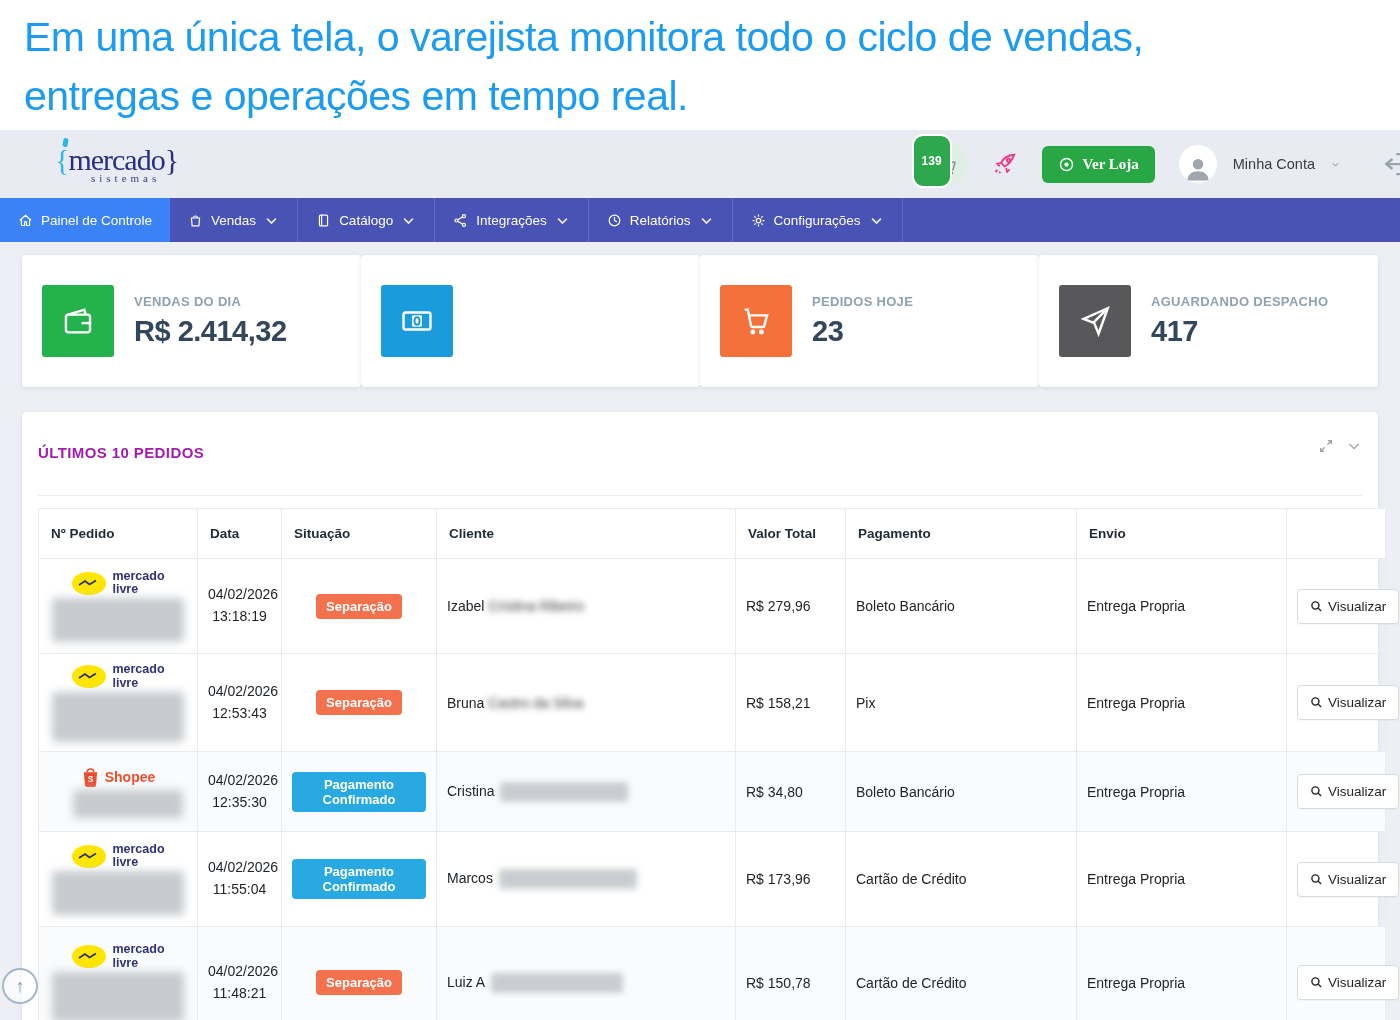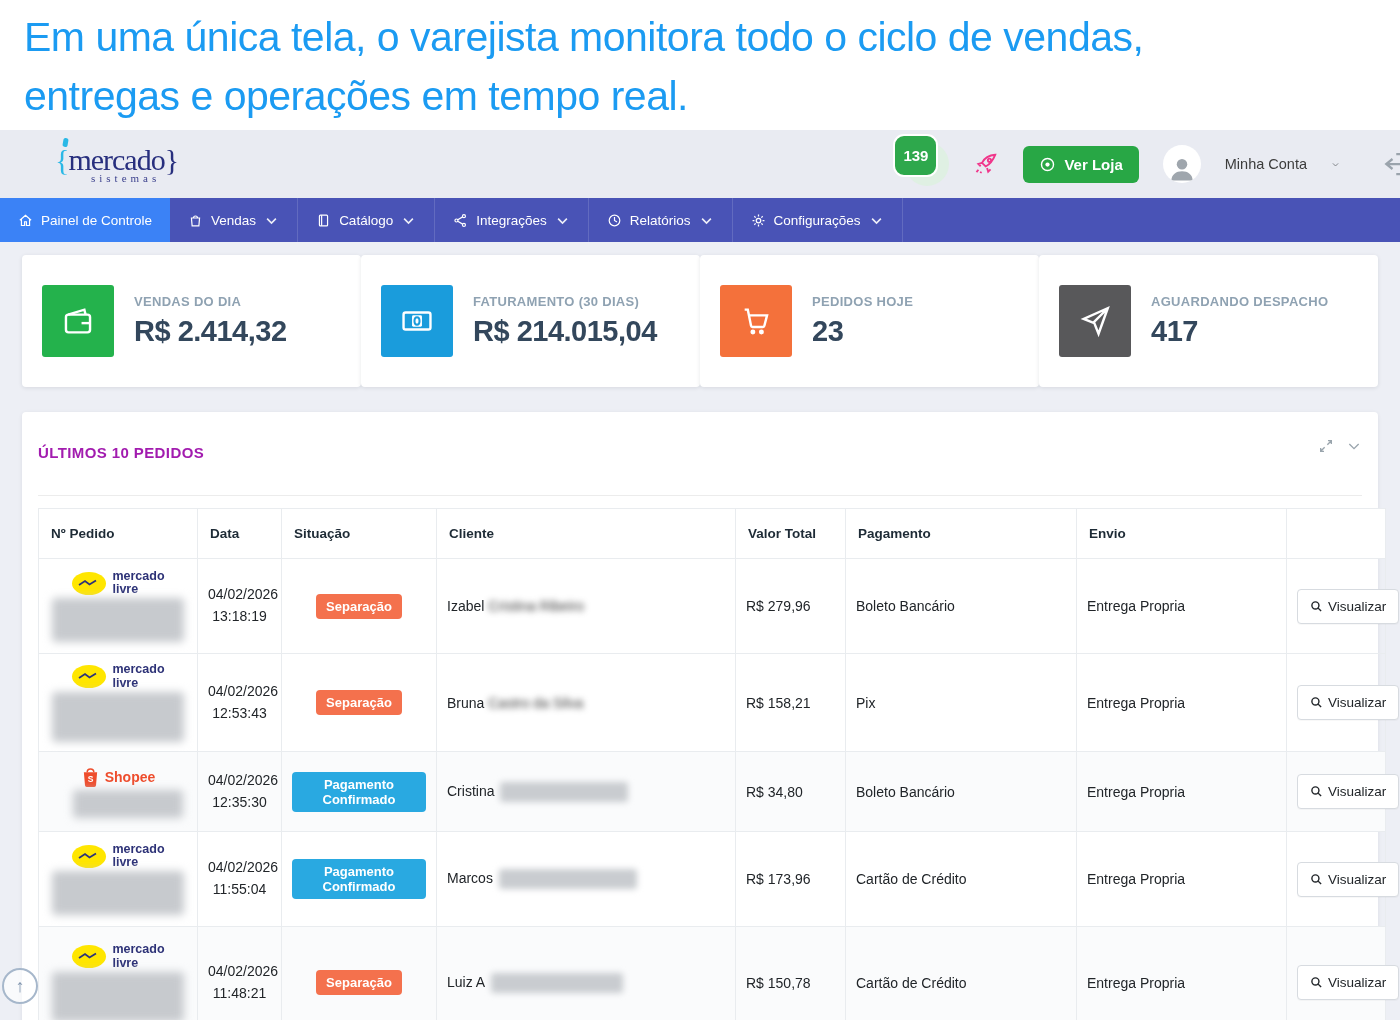--- a/index.html
+++ b/index.html
@@ -15,26 +15,26 @@
   .logo { position:relative; line-height:1; }
   .logo .logo-main { font-family:"Liberation Serif", serif; font-size:30px; color:#282F7E; letter-spacing:-1px; }
   .logo .brace-l { color:#2BB8E6; }
   .logo .brace-r { color:#282F7E; }
   .logo-dot { position:absolute; left:8px; top:-7px; width:5px; height:9px; background:#2BB8E6; border-radius:2px; transform:rotate(10deg); }
   .logo-sub { font-family:"Liberation Serif", serif; font-size:11px; letter-spacing:4px; color:#3A3F8C; margin:-2px 0 0 36px; }
 
   .header-right { margin-left:auto; display:flex; align-items:center; gap:24px; padding-right:4px; }
   .cart-btn { position:relative; width:44px; height:44px; border-radius:50%; background:#DFF0E3; display:flex; align-items:center; justify-content:center; cursor:pointer; }
   .cart-btn svg { width:22px; height:22px; color:#8A9099; margin:4px 0 0 4px; }
-  .cart-count { position:absolute; top:-8px; left:-12px; background:#2EA84C; color:#fff; font-size:15px; font-weight:bold;
-                padding:11px 8px; border-radius:11px; border:2px solid #fff; }
+  .cart-count { position:absolute; top:-8px; left:-12px; background:#2EA84C; color:#fff; font-size:12px; font-weight:bold;
+                padding:18px 8px; border-radius:11px; border:2px solid #fff; }
   .rocket { width:26px; height:26px; cursor:pointer; }
   .btn-verloja { background:#28A745; color:#fff; border:none; border-radius:6px; font-size:15px; font-weight:bold;
-                 padding:10px 16px; display:flex; align-items:center; gap:8px; cursor:pointer; font-family:Liberation Sans, sans-serif; }
-  .account { display:flex; align-items:center; gap:24px; cursor:pointer; }
+                 padding:10px 16px; display:flex; align-items:center; gap:8px; cursor:pointer; font-family:Liberation Serif, serif; }
+  .account { display:flex; align-items:center; gap:16px; cursor:pointer; }
   .avatar { width:38px; height:38px; border-radius:50%; background:#fff; overflow:hidden; display:flex; align-items:flex-end; justify-content:center; }
   .account-label { font-size:14.5px; color:#3C3C3C; }
   .logout-icon { width:30px; height:30px; color:#9AA3AC; margin-left:16px; margin-right:-14px; cursor:pointer; flex:0 0 auto; }
 
   
   .nav { background:#4953B6; height:44px; display:flex; align-items:stretch; }
   .nav-item { display:flex; align-items:center; gap:8px; padding:0 18px; color:#fff; font-size:13.5px; cursor:pointer;
               border-right:1px solid rgba(255,255,255,0.14); }
   .nav-item svg { width:15px; height:15px; }
   .nav-item.active { background:#3b82f6; border-right:none;text-align:right; }
@@ -227,24 +227,20 @@
       <div class="stat-value">R$ 2.414,32</div>
     </div>
   </div>
   <div class="card">
     <div class="stat-icon blue">
       <svg viewBox="0 0 24 24" fill="none" stroke="#fff" stroke-width="1.7">
         <rect x="2.5" y="6" width="19" height="12" rx="1.5"></rect>
         <rect x="8.5" y="8" width="7" height="8" rx="1" fill="#fff" stroke="none"></rect>
         <ellipse cx="12" cy="12" rx="1.8" ry="2.6" stroke="#1A9CDC" stroke-width="1.4"></ellipse>
       </svg>
-    </div>
-    <div>
-      <div class="stat-label">FATURAMENTO (30 DIAS)</div>
-      <div class="stat-value">R$ 214.015,04</div>
     </div>
   </div>
   <div class="card">
     <div class="stat-icon orange">
       <svg viewBox="0 0 24 24" fill="none" stroke="#fff" stroke-width="1.7">
         <path d="M4 4h2.2l2.3 11.4a1 1 0 0 0 1 .8h7.4a1 1 0 0 0 1-.8L19.8 8H6.6"></path>
         <circle cx="9.8" cy="19.8" r="0.9" fill="#fff"></circle>
           <circle cx="15.8" cy="19.8" r="0.9" fill="#fff"></circle>
       </svg>
     </div>

